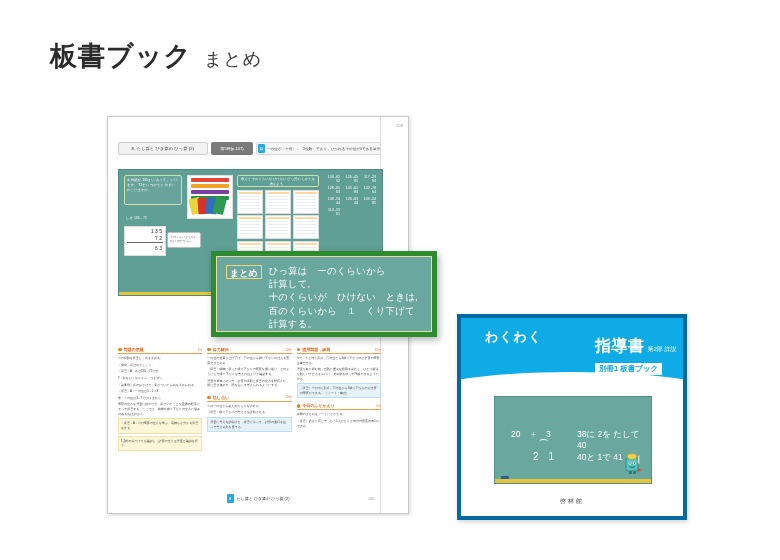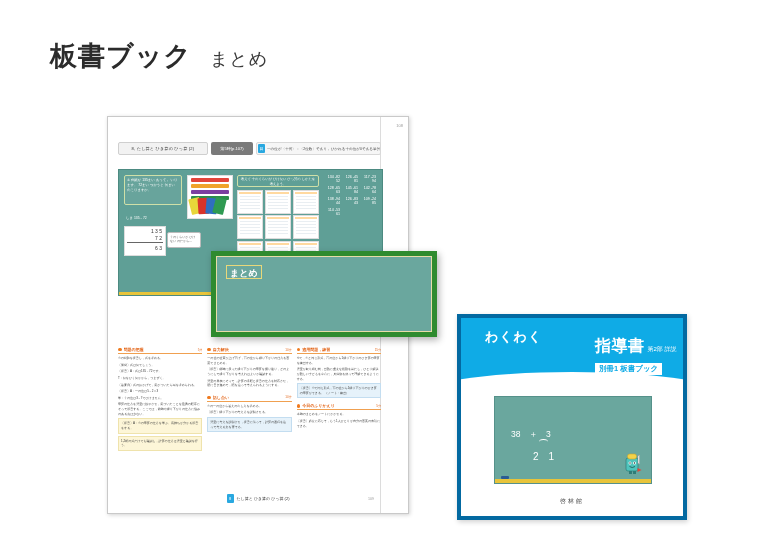--- a/index.html
+++ b/index.html
@@ -6,21 +6,21 @@
   body{
     width:780px;height:560px;
     background:#ffffff;
     font-family:"Liberation Sans","DejaVu Sans",sans-serif;
     overflow:hidden;
     position:relative;
   }
   
   #page-title-row{
     position:absolute;left:50px;top:38px;
-    display:flex;align-items:baseline;gap:18px;
+    display:flex;align-items:baseline;gap:12px;
   }
   #title-main{
     font-size:27px;font-weight:bold;color:#2b2b2b;letter-spacing:1px;
   }
   #title-sub{
     font-size:18px;color:#3a3a3a;letter-spacing:1px;
   }
 
   
   #guide-page{
@@ -428,42 +428,49 @@
   <div id="gp-footer">
     <span id="gp-foot-badge">8</span>
     <span id="gp-foot-text">たし算と  ひき算の  ひっ算 (2)</span>
   </div>
   <div id="gp-foot-page">109</div>
 </div>
 
 <div id="summary-callout">
   <div id="summary-inner">
     <div id="summary-tag">まとめ</div>
+    <div id="summary-text">ひっ算は　一のくらいから
+計算して,
+十のくらいが　ひけない　ときは,
+百のくらいから　１　くり下げて
+計算する。</div>
   </div>
 </div>
 
 <div id="book-cover">
   <div id="cover-banner">
     <div id="cover-banner-wave"></div>
   </div>
 
   <div id="cover-wakuwaku">わくわく</div>
 
   <div id="cover-right-block">
     <div id="cover-shidou-row">
       <span id="cover-shidou">指導書</span>
       <span id="cover-shidou-sub">第2部 詳説</span>
     </div>
     <div id="cover-bessatsu">別冊1 板書ブック</div>
   </div>
 
   <div id="cover-board">
-    <div id="cover-eq">38　＋　3</div>
+    <div id="cover-eq">20　＋　3</div>
     <div id="cover-eq-arc"></div>
     <div id="cover-eq-carry">2　1</div>
+    <div id="cover-expl">38に  2を たして  40
+40と  1で  41</div>
 
     <svg id="cover-mascot" viewBox="0 0 20 26">
       <rect x="3" y="8" width="12" height="13" rx="2" fill="#4fc3bc" stroke="#2e7d78" stroke-width="0.7"></rect>
       <rect x="4.5" y="4" width="9" height="5" rx="2.2" fill="#f2d24a" stroke="#c9a62b" stroke-width="0.6"></rect>
       <circle cx="7" cy="13" r="1.5" fill="#fff"></circle>
         <circle cx="7" cy="13" r="0.7" fill="#222"></circle>
       <circle cx="11.5" cy="13" r="1.5" fill="#fff"></circle>
         <circle cx="11.5" cy="13" r="0.7" fill="#222"></circle>
       <path d="M6.5 16.5 Q9.2 18.6 12 16.5" stroke="#1c4f4b" stroke-width="0.8" fill="none"></path>
       <rect x="15" y="5" width="1.4" height="9" fill="#e8e8e8" stroke="#999" stroke-width="0.3"></rect>

